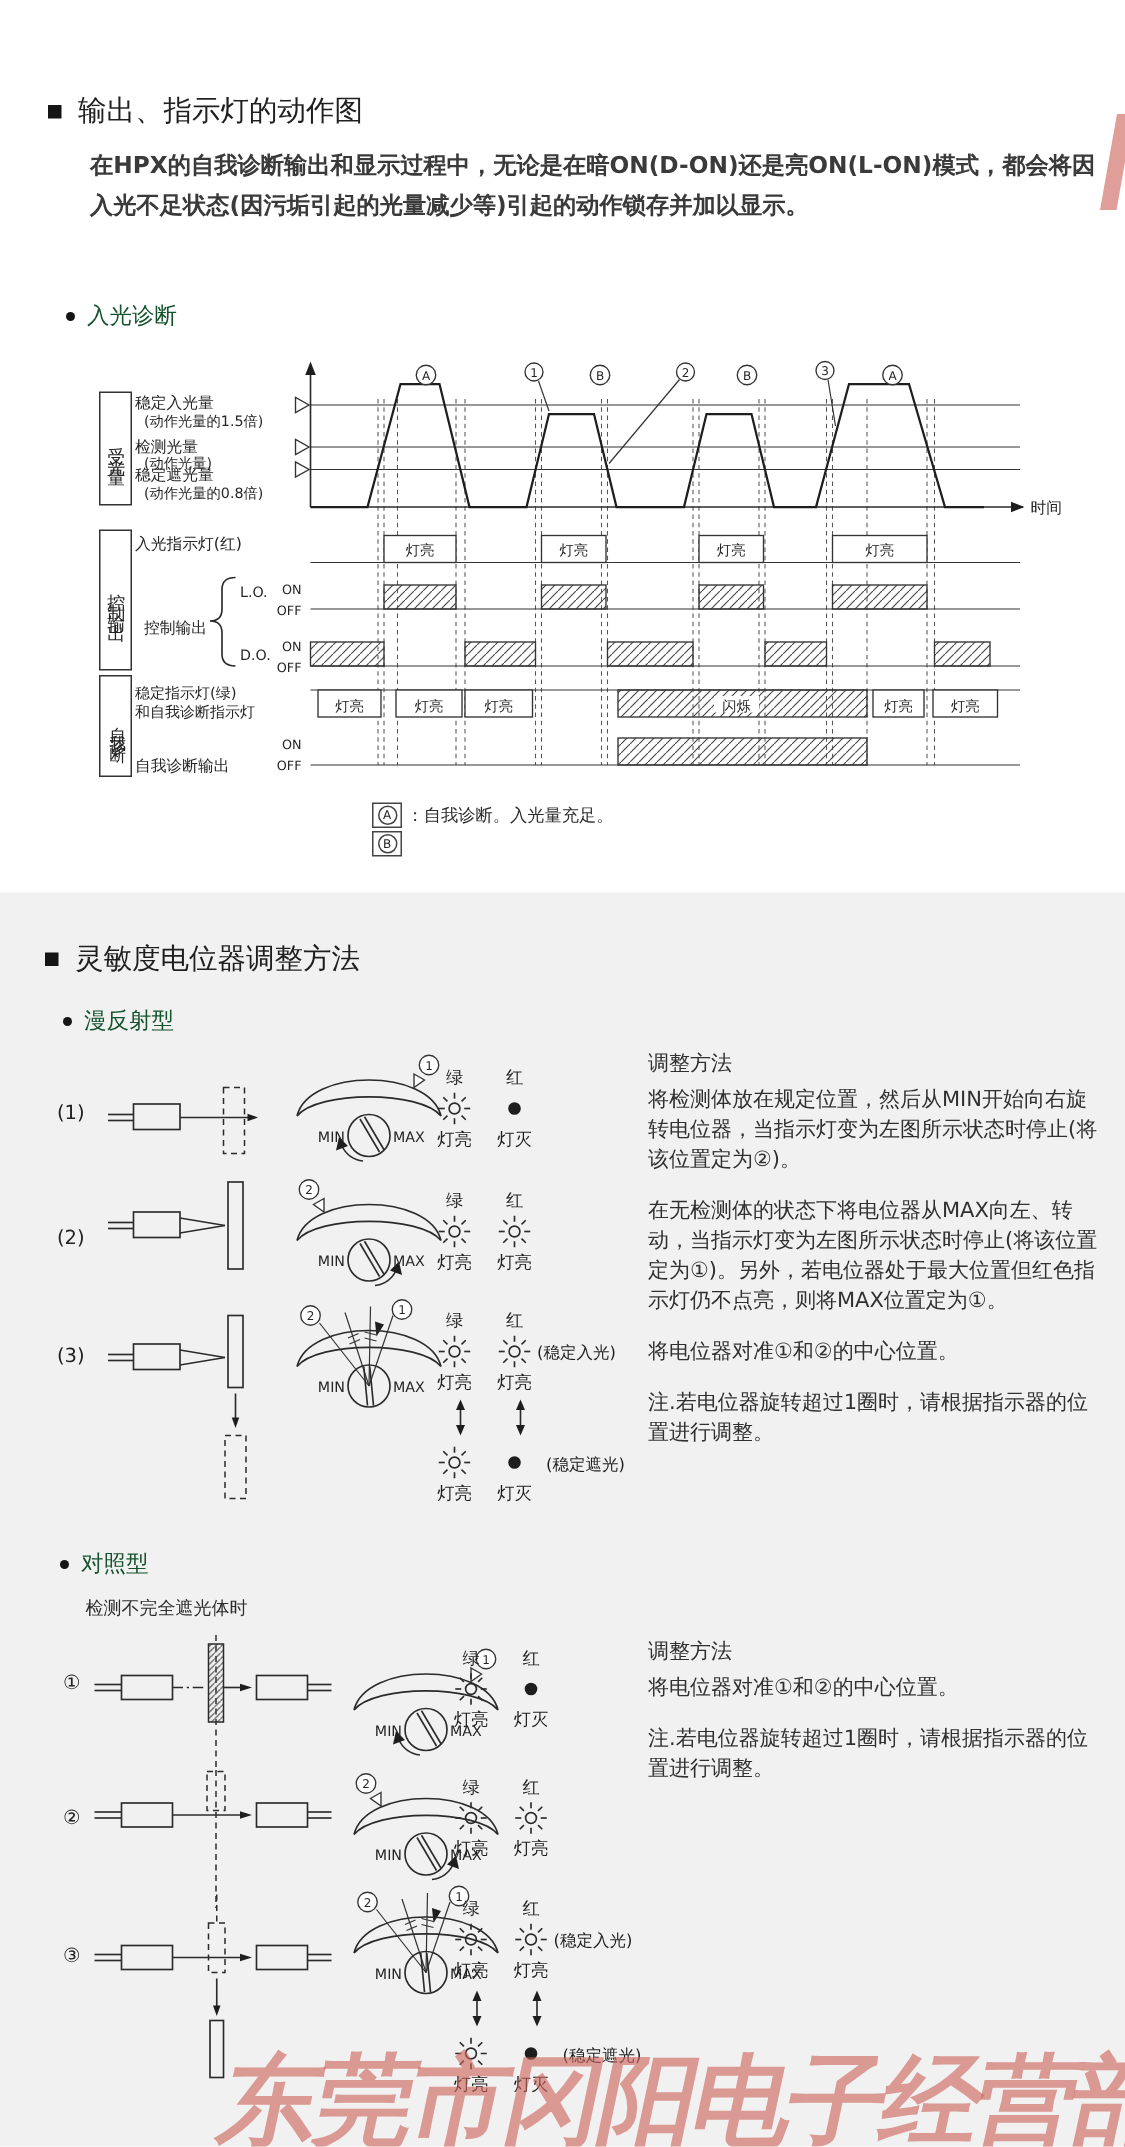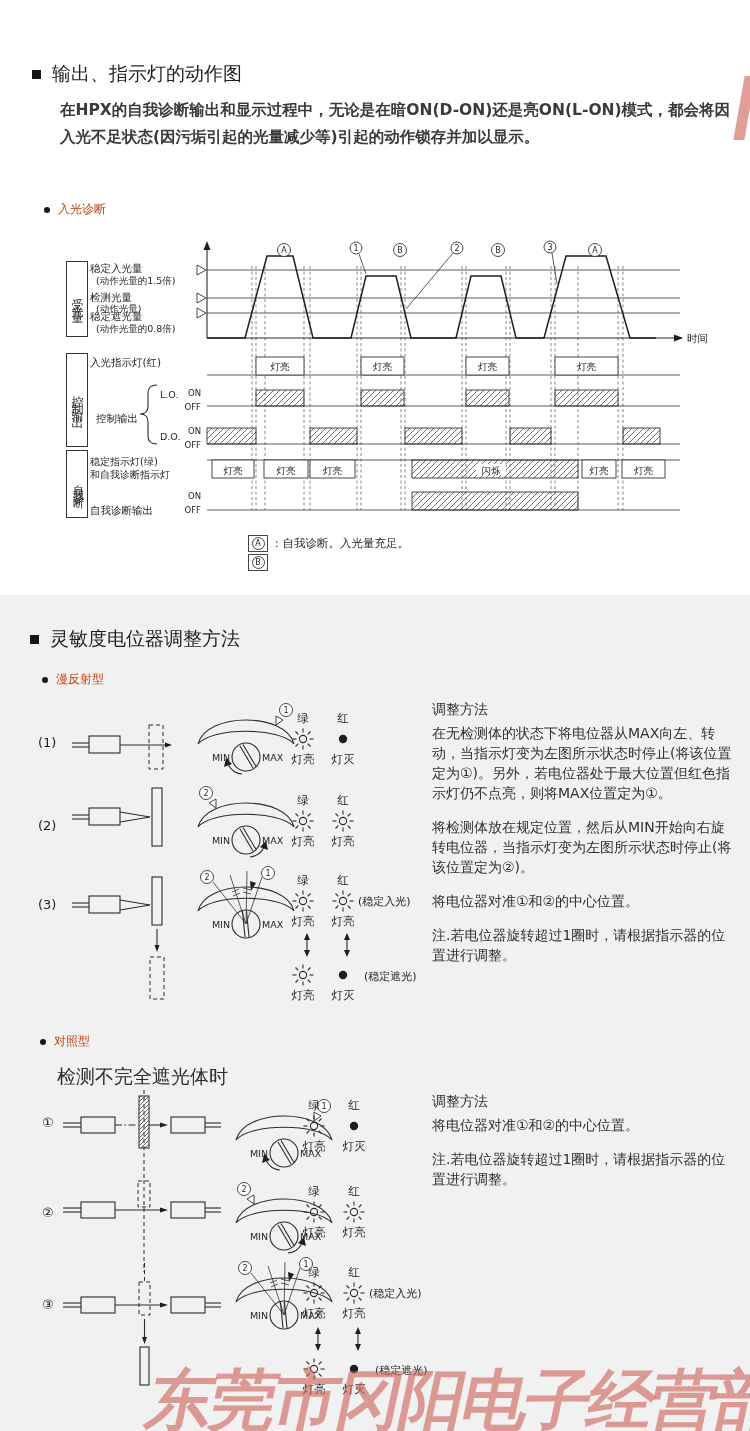--- a/index.html
+++ b/index.html
@@ -2,25 +2,25 @@
 <html><head>
 <meta charset="utf-8">
 <style>
   html,body{margin:0;padding:0;}
   body{width:750px;height:1431px;position:relative;overflow:hidden;background:#ffffff;
        font-family:"DejaVu Sans","Liberation Sans",sans-serif;color:#2e2e2e;}
   .abs{position:absolute;}
   .sec1{position:absolute;left:0;top:13px;width:750px;height:595px;background:#ffffff;}
   .sec2{position:absolute;left:0;top:595px;width:750px;height:836px;background:#f1f1f2;}
   .h1{display:flex;align-items:center;gap:11px;font-size:19px;color:#1f1f1f;}
-  .h2{display:flex;align-items:center;gap:8px;font-size:12px;color:#c2410c;justify-content:flex-end;}
+  .h2{display:flex;align-items:center;gap:8px;font-size:15px;color:#14532d;justify-content:flex-end;}
   .bl{width:9px;height:9px;background:#151515;flex:0 0 auto;}
   .bs{width:6px;height:6px;border-radius:50%;background:#151515;flex:0 0 auto;}
   .para{font-size:15.5px;line-height:27px;color:#3a3a3a;width:676px;font-weight:bold;}
-  .cond{font-size:19px;color:#2c2c2c;}
+  .cond{font-size:12px;color:#2c2c2c;}
   .vbox{border:1.2px solid #333;display:flex;align-items:center;justify-content:center;
         writing-mode:vertical-rl;text-orientation:upright;font-size:12px;letter-spacing:7px;
         color:#222;padding:4px 0;box-sizing:border-box;}
   .legend{font-size:11.5px;color:#2c2c2c;width:470px;line-height:22px;}
   .lgrow{display:flex;align-items:center;}
   .mkbox{display:inline-flex;width:18px;height:15px;border:1px solid #444;align-items:center;
          justify-content:center;margin-right:3px;flex:0 0 auto;background:#fff;}
   .mkc{width:11px;height:11px;border:1px solid #444;border-radius:50%;font-size:8px;
        line-height:11px;text-align:center;color:#222;}
   .mcol{width:300px;font-size:14px;line-height:20px;color:#303030;}
@@ -411,22 +411,22 @@
   <div class="ind abs" style="left:322px;top:368px">
     <svg width="24" height="24" viewBox="0 0 24 24">
       <circle class="fil" cx="12" cy="12" r="4.2"></circle>
     </svg>
     <div>灯灭</div>
   </div>
   <div class="indnote abs" style="left:364px;top:374px">(稳定遮光)</div>
 
   <div class="mcol abs" style="left:432px;top:104px">
     <div class="mt">调整方法</div>
+    <p>将检测体放在规定位置，然后从MIN开始向右旋转电位器，当指示灯变为左图所示状态时停止(将该位置定为②)。</p>
     <p>在无检测体的状态下将电位器从MAX向左、转动，当指示灯变为左图所示状态时停止(将该位置定为①)。另外，若电位器处于最大位置但红色指示灯仍不点亮，则将MAX位置定为①。</p>
-    <p>将检测体放在规定位置，然后从MIN开始向右旋转电位器，当指示灯变为左图所示状态时停止(将该位置定为②)。</p>
     <p>将电位器对准①和②的中心位置。</p>
     <p>注.若电位器旋转超过1圈时，请根据指示器的位置进行调整。</p>
   </div>
 
   <div class="h2 abs" style="left:40px;top:438px">
     <span class="bs"></span>
     <span>对照型</span>
   </div>
   <div class="cond abs" style="left:57px;top:469px">检测不完全遮光体时</div>
 

